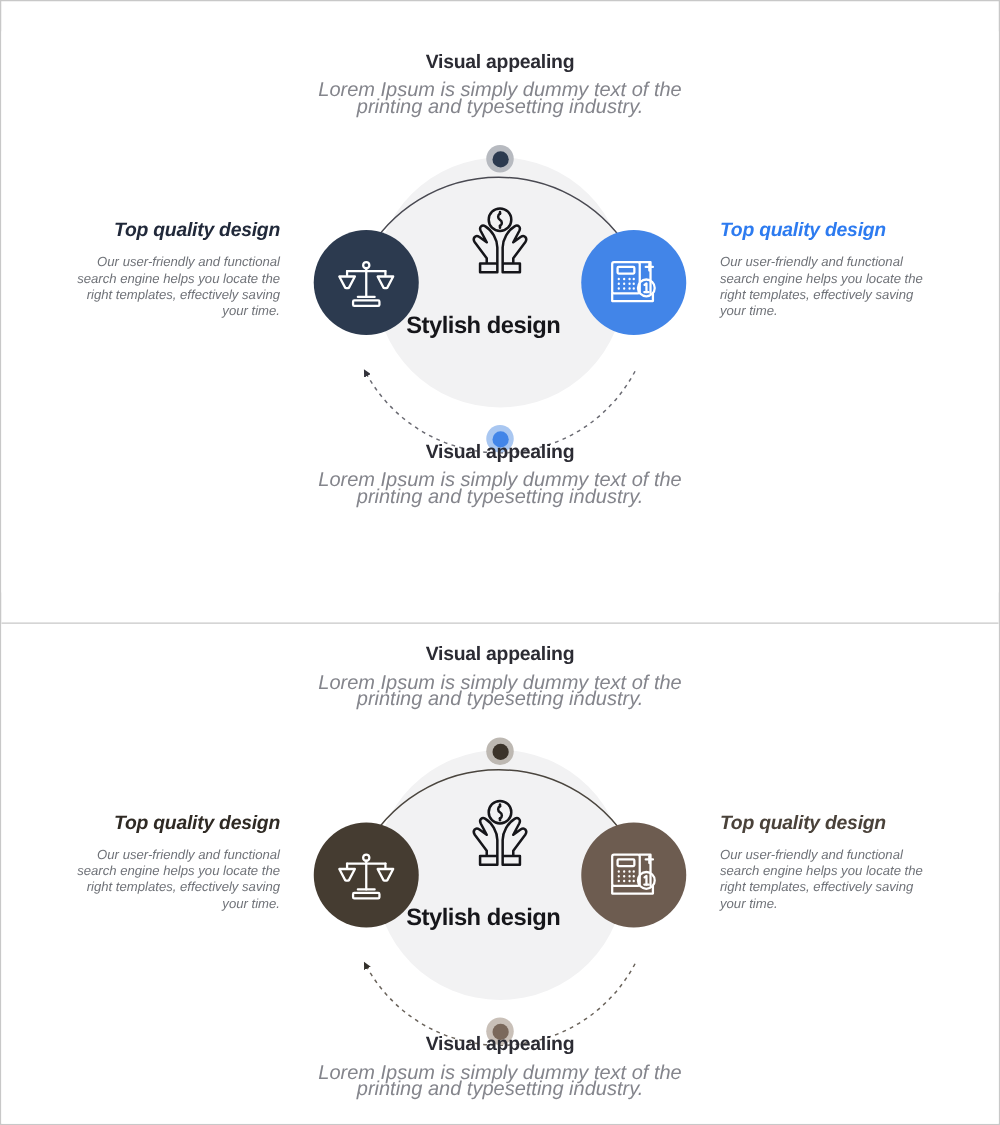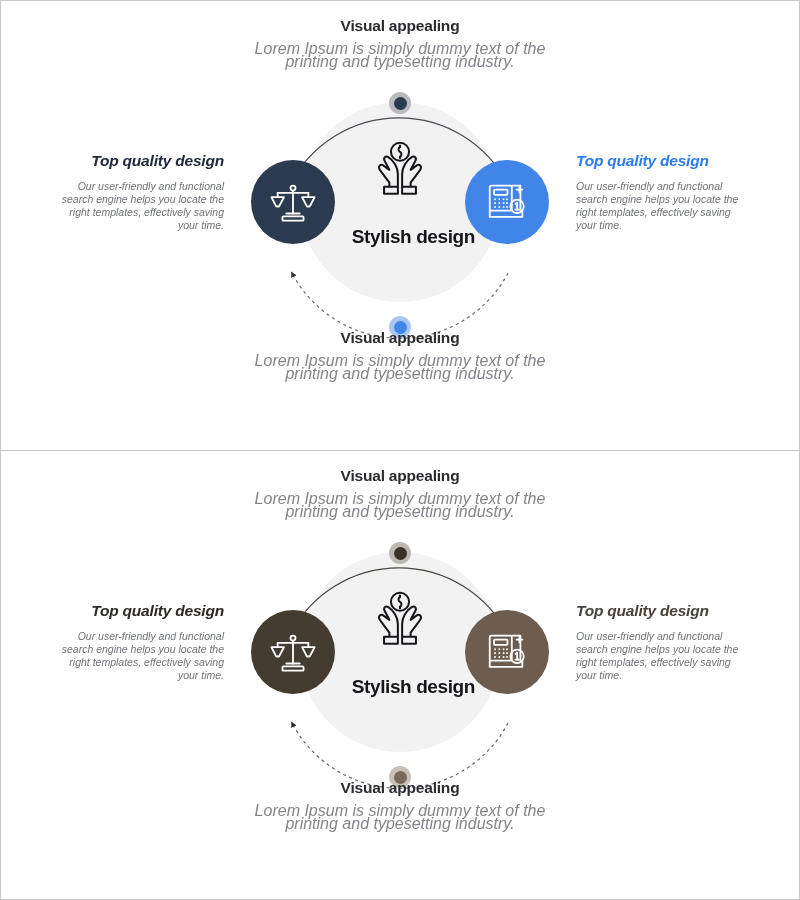--- a/index.html
+++ b/index.html
@@ -14,20 +14,21 @@
     display: flex; flex-direction: column;
     background: #ffffff;
     overflow: hidden;
   }
   .panel {
     position: relative;
     width: 798px; height: 449px;
     background: #ffffff;
     flex: 0 0 auto;
     overflow: hidden;
+    margin-top: 24px;
   }
   .panel.second { border-top: 1px solid #c8c8c8; }
 
   
   .caption {
     position: absolute;
     left: 239px; width: 320px;
     text-align: center;
   }
   .caption .cap-title {
@@ -93,21 +94,21 @@
   .dot i {
     display: block;
     width: 13px; height: 13px; border-radius: 50%;
   }
   .dot.top    { left: 139px; top: 15px; }
   .dot.bottom { left: 139px; top: 239px; }
 
   .center-label {
     position: absolute;
     left: 75px; top: 148px; width: 150px;
-    text-align: right;
+    text-align: left;
     font-size: 19px; font-weight: bold; line-height: 23px;
     color: #16161a; letter-spacing: -0.4px;
   }
   .center-icon {
     position: absolute;
     left: 116px; top: 62px;
     width: 68px; height: 68px;
   }
   .center-icon svg { width: 68px; height: 68px; display: block; }
 </style>

